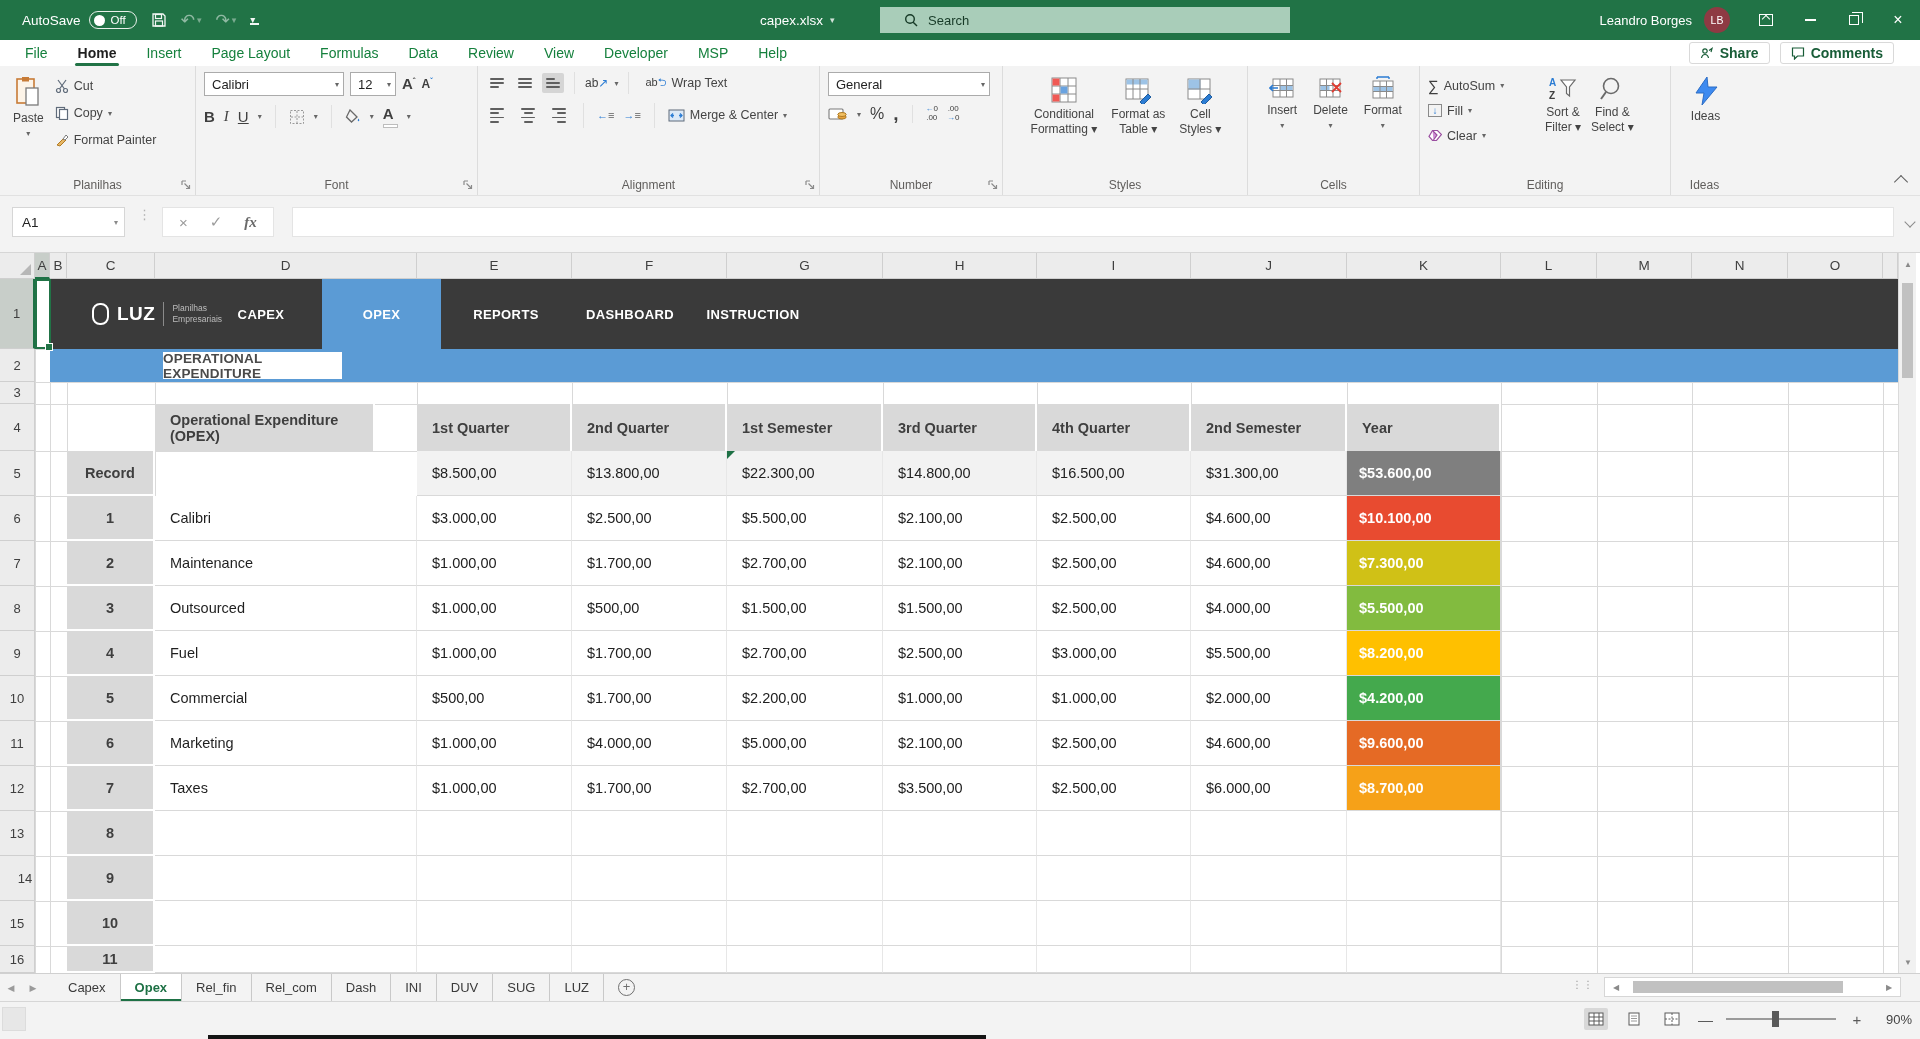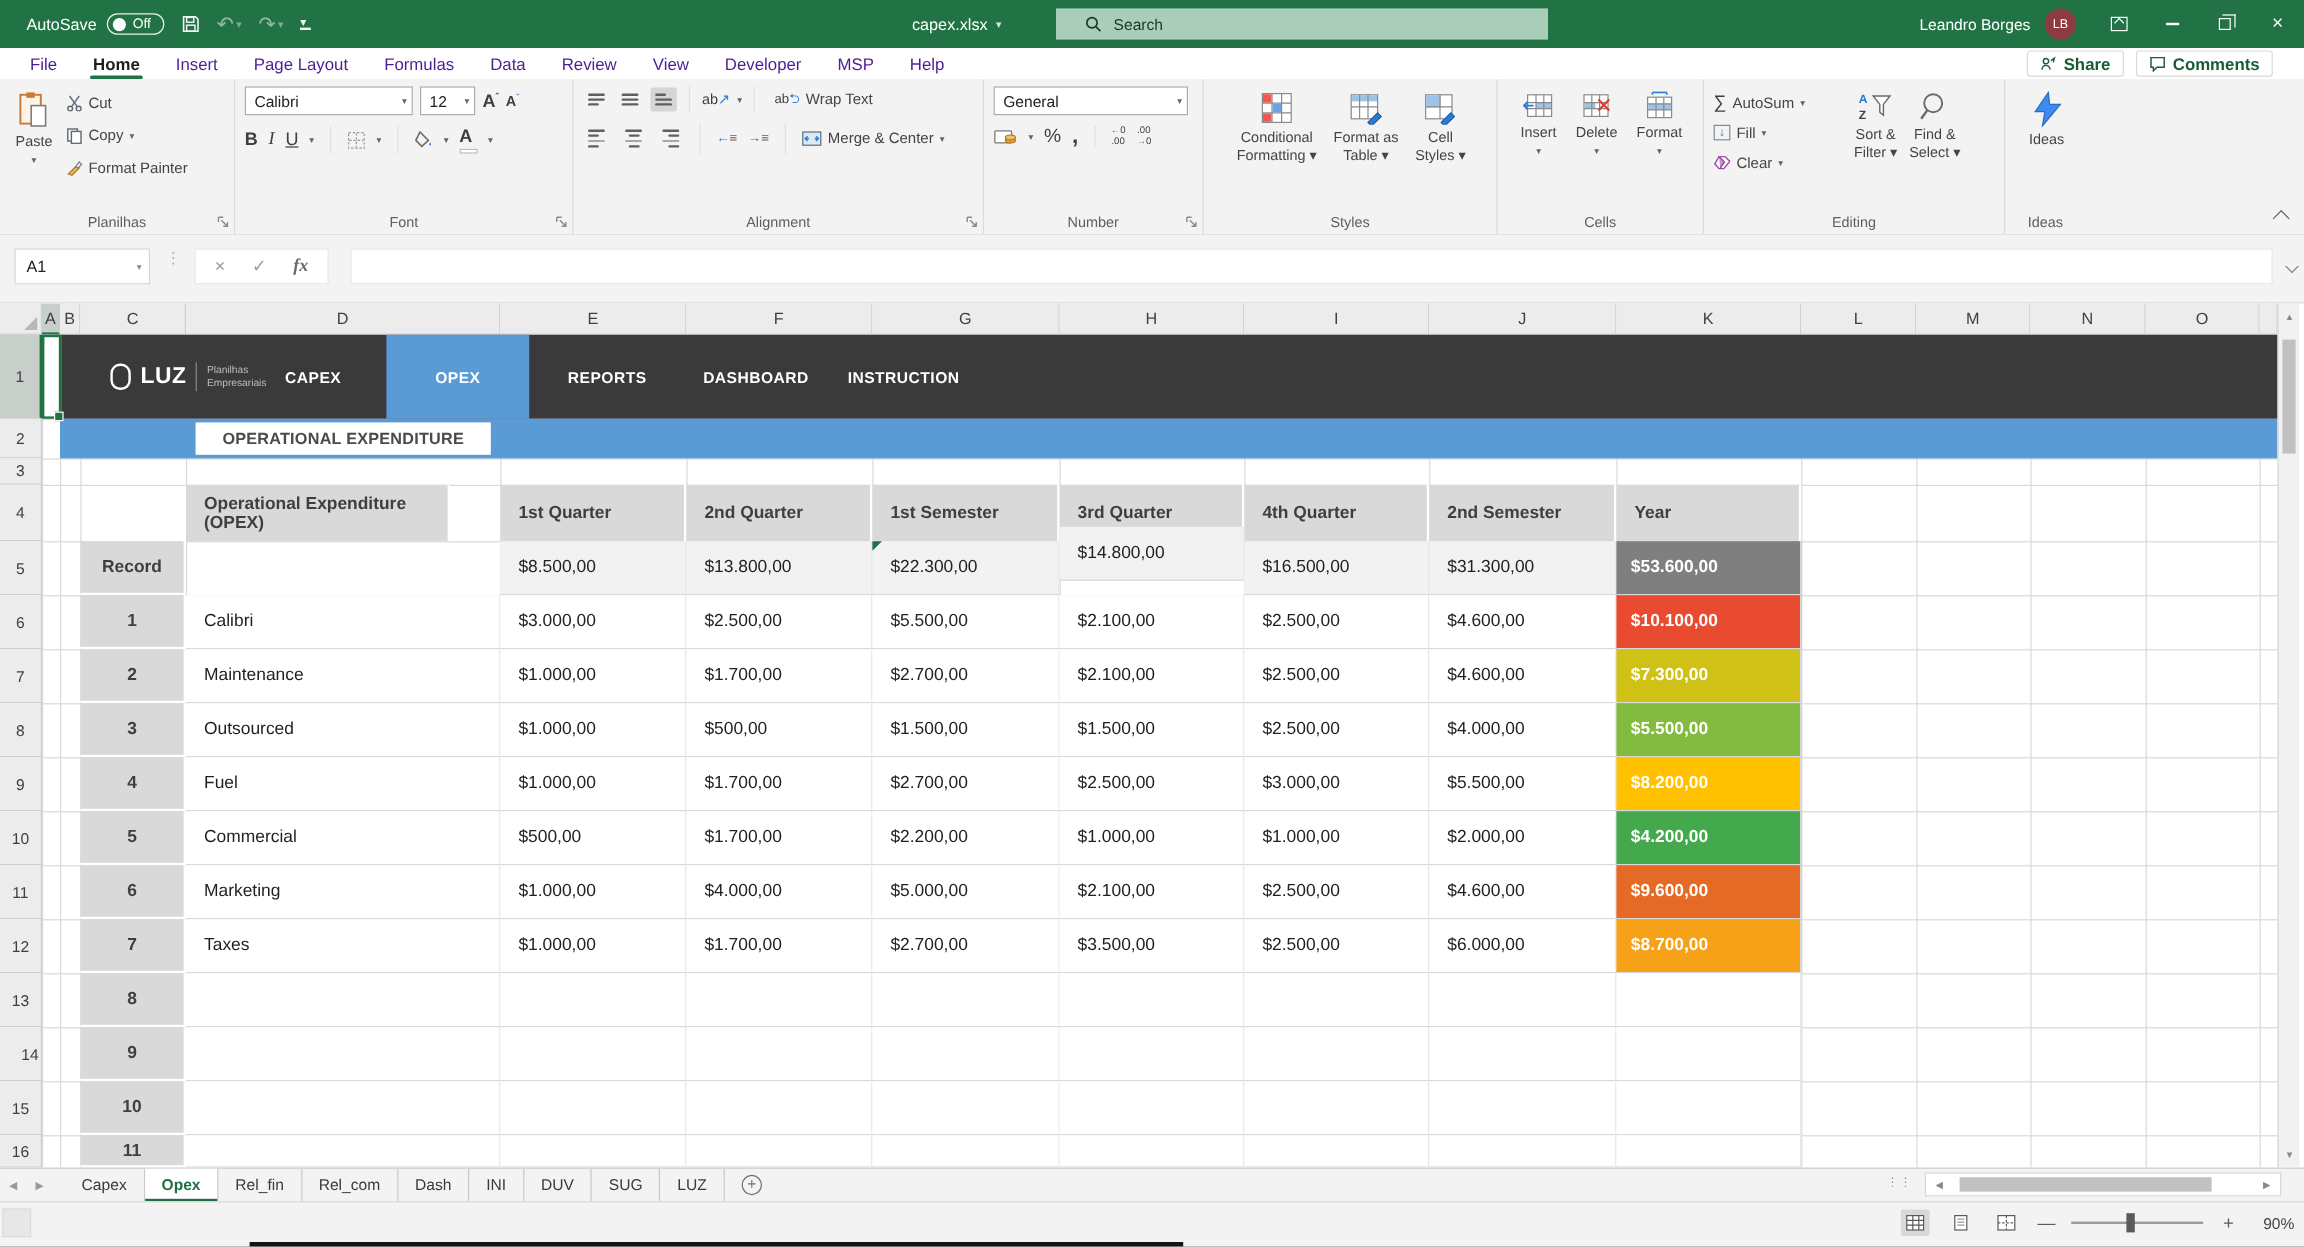--- a/index.html
+++ b/index.html
@@ -23,21 +23,21 @@
   .winbtn{width:44px;height:40px;display:flex;align-items:center;justify-content:center;color:#fff;font-size:14px;}
   .minbar{width:11px;height:1.5px;background:#fff;display:block;}
   .restore{width:10px;height:10px;border:1.2px solid #fff;position:relative;}
   .restore:before{content:"";position:absolute;left:2px;top:-4px;width:10px;height:10px;border:1.2px solid #fff;border-bottom:none;border-left:none;}
   .ribdisp{width:14px;height:12px;border:1.2px solid #fff;position:relative;}
   .ribdisp:before{content:"";position:absolute;left:3px;top:1px;width:5px;height:5px;border-right:1.2px solid #fff;border-bottom:1.2px solid #fff;transform:rotate(-135deg);}
 
   
   .menubar{position:absolute;left:0;top:40px;width:1920px;height:26px;background:#fff;display:flex;align-items:center;}
   .mtabs{display:flex;align-items:center;padding-left:10px;gap:0;}
-  .mtab{padding:0 15px;font-size:14px;color:#4c1d95;height:26px;display:flex;align-items:center;position:relative;}
+  .mtab{padding:0 15px;font-size:14px;color:#15803d;height:26px;display:flex;align-items:center;position:relative;}
   .mtab.active{font-weight:700;color:#1e1e1e;}
   .mtab.active:after{content:"";position:absolute;left:12px;right:12px;bottom:0;height:3px;background:#217346;border-radius:2px;}
   .m-right{margin-left:auto;display:flex;align-items:center;gap:10px;padding-right:26px;}
   .chipbtn{display:flex;align-items:center;gap:6px;border:1px solid #d9d9d9;background:#fff;border-radius:3px;padding:2px 10px;color:#185c37;font-size:14px;font-weight:600;}
 
   
   .ribbon{position:absolute;left:0;top:66px;width:1920px;height:130px;background:#f3f3f3;border-bottom:1px solid #e1e1e1;display:flex;}
   .rg{position:relative;border-right:1px solid #dcdcdc;padding:6px 6px 20px 8px;flex:0 0 auto;}
   .rg-name{position:absolute;bottom:3px;left:0;right:0;text-align:center;font-size:12px;color:#605e5c;}
   .lnch{position:absolute;right:3px;bottom:4px;width:12px;height:12px;}
@@ -86,21 +86,21 @@
   .gl{position:absolute;background:#d9d9d9;}
   .banner{position:absolute;left:50px;top:26px;width:1848px;height:70px;background:#3a3a3a;}
   .logo{position:absolute;left:42px;top:0;height:70px;display:flex;align-items:center;gap:8px;color:#fff;}
   .logoring{width:17px;height:22px;border:2.6px solid #fff;border-radius:8px;}
   .logotxt{font-size:19px;font-weight:700;letter-spacing:.5px;}
   .logodiv{width:1px;height:24px;background:#8a8a8a;}
   .logosub{font-size:8.5px;color:#bdbdbd;line-height:1.25;}
   .bnav{position:absolute;top:0;height:70px;display:flex;align-items:center;justify-content:center;color:#fff;font-size:13px;font-weight:700;letter-spacing:.4px;}
   .bnav.activeblk{background:#5b9bd5;}
   .blueband{position:absolute;left:50px;top:96px;width:1848px;height:33px;background:#5b9bd5;}
-  .titlebox{position:absolute;left:113px;top:3px;width:246px;height:27px;background:#fff;display:flex;align-items:center;justify-content:center;font-size:13.5px;font-weight:700;color:#4a4a4a;letter-spacing:.2px;}
+  .titlebox{position:absolute;left:113px;top:3px;width:179px;height:27px;background:#fff;display:flex;align-items:center;justify-content:center;font-size:13.5px;font-weight:700;color:#4a4a4a;letter-spacing:.2px;}
   .optable{position:absolute;left:67px;top:151px;width:1434px;height:569px;}
   .tc{position:absolute;font-size:14.5px;color:#212121;display:flex;align-items:center;padding-left:15px;background:#fff;border-bottom:1px solid #d9d9d9;border-right:1px solid #e7e7e7;}
   .tc.th{background:#d9d9d9;color:#3f3f3f;font-weight:700;border-right:2px solid #fff;border-bottom:none;}
   .tc.rec{background:#d9d9d9;color:#3f3f3f;font-weight:700;justify-content:center;padding-left:0;border-right:2px solid #fff;border-bottom:2px solid #fff;}
   .tc.name{color:#1f1f1f;}
   .tc.bold{font-weight:700;}
   .tc.year{color:#fff;font-weight:700;padding-left:12px;border-right:1px solid #d9d9d9;}
   .tc.shade{background:#f2f2f2;}
   .mark{position:absolute;left:0;top:0;border-right:8px solid transparent;border-top:8px solid #1e7145;}
   .selcell{position:absolute;left:35px;top:26px;width:16px;height:70px;background:#fff;border:2px solid #217346;}
@@ -639,21 +639,21 @@
         <div class="tc th" style="left: 505px; top: 0px; width: 155px; height: 47px;">2nd Quarter</div>
         <div class="tc th" style="left: 660px; top: 0px; width: 156px; height: 47px;">1st Semester</div>
         <div class="tc th" style="left: 816px; top: 0px; width: 154px; height: 47px;">3rd Quarter</div>
         <div class="tc th" style="left: 970px; top: 0px; width: 154px; height: 47px;">4th Quarter</div>
         <div class="tc th" style="left: 1124px; top: 0px; width: 156px; height: 47px;">2nd Semester</div>
         <div class="tc th" style="left: 1280px; top: 0px; width: 154px; height: 47px;">Year</div>
         <div class="tc rec" style="left: 0px; top: 47px; width: 88px; height: 45px;">Record</div>
         <div class="tc val shade" style="left: 350px; top: 47px; width: 155px; height: 45px;">$8.500,00</div>
         <div class="tc val shade" style="left: 505px; top: 47px; width: 155px; height: 45px;">$13.800,00</div>
         <div class="tc val shade" style="left: 660px; top: 47px; width: 156px; height: 45px;">$22.300,00<span class="mark"></span></div>
-        <div class="tc val shade" style="left: 816px; top: 35px; width: 154px; height: 45px;">$14.800,00</div>
+        <div class="tc val shade" style="left: 816px; top: 47px; width: 154px; height: 45px;">$14.800,00</div>
         <div class="tc val shade" style="left: 970px; top: 47px; width: 154px; height: 45px;">$16.500,00</div>
         <div class="tc val shade" style="left: 1124px; top: 47px; width: 156px; height: 45px;">$31.300,00</div>
         <div class="tc year" style="left: 1280px; top: 47px; width: 154px; height: 45px; background: rgb(127, 127, 127);">$53.600,00</div>
         <div class="tc rec" style="left: 0px; top: 92px; width: 88px; height: 45px;">1</div>
         <div class="tc name" style="left: 88px; top: 92px; width: 262px; height: 45px;">Calibri</div>
         <div class="tc val" style="left: 350px; top: 92px; width: 155px; height: 45px;">$3.000,00</div>
         <div class="tc val" style="left: 505px; top: 92px; width: 155px; height: 45px;">$2.500,00</div>
         <div class="tc val" style="left: 660px; top: 92px; width: 156px; height: 45px;">$5.500,00</div>
         <div class="tc val" style="left: 816px; top: 92px; width: 154px; height: 45px;">$2.100,00</div>
         <div class="tc val" style="left: 970px; top: 92px; width: 154px; height: 45px;">$2.500,00</div>

